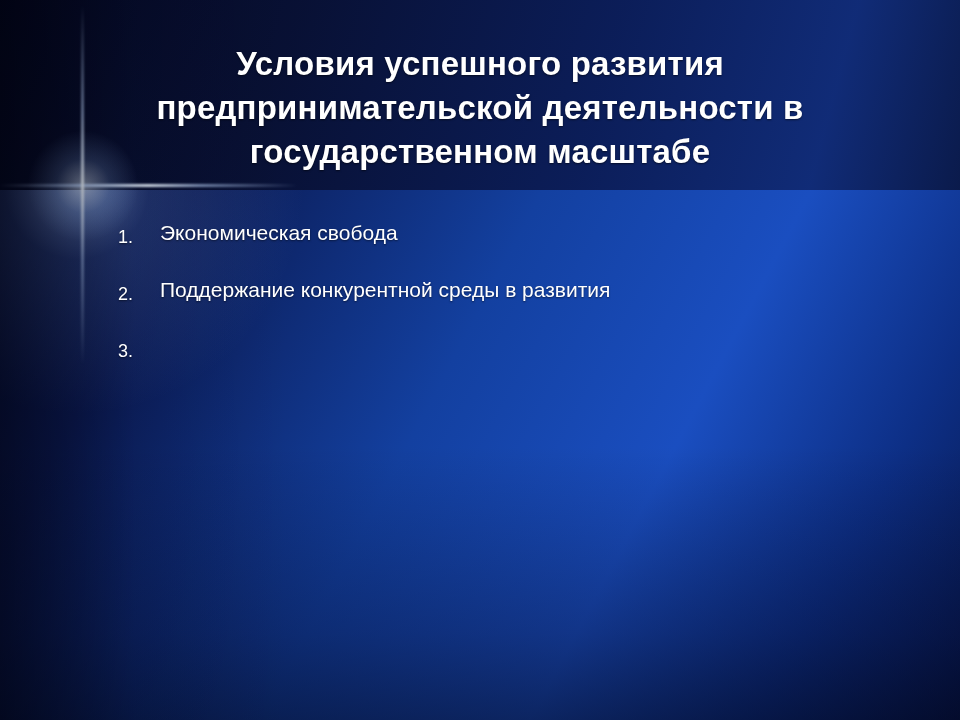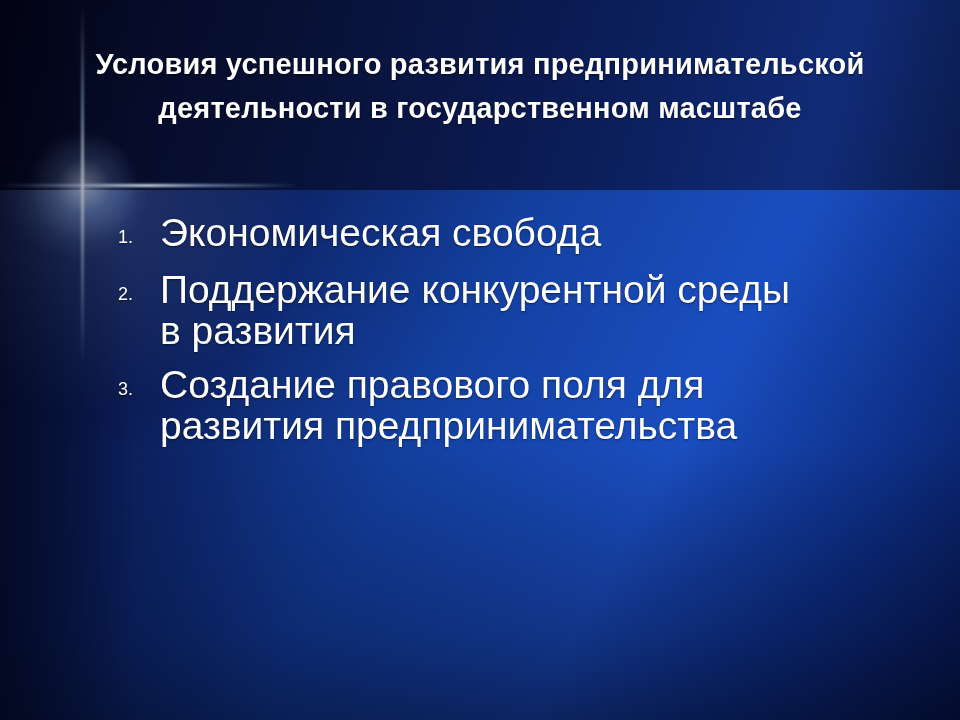--- a/index.html
+++ b/index.html
@@ -77,21 +77,21 @@
   }
 
   #title {
     position: absolute;
     left: 60px;
     top: 42px;
     width: 840px;
     text-align: center;
     color: #ffffff;
     font-weight: bold;
-    font-size: 29px;
+    font-size: 33px;
     line-height: 44px;
     letter-spacing: 0.2px;
     text-shadow: 0 1px 2px rgba(0,0,0,0.55);
   }
 
   #body-list {
     position: absolute;
     left: 118px;
     top: 212px;
     width: 800px;
@@ -108,21 +108,21 @@
     color: #ffffff;
     font-size: 18px;
     line-height: 38px;
     text-align: left;
     padding-top: 6px;
     text-shadow: 0 1px 2px rgba(0,0,0,0.5);
   }
   .bullet-text {
     flex: 1 1 auto;
     color: #ffffff;
-    font-size: 39px;
+    font-size: 21px;
     line-height: 41px;
     max-width: 660px;
     text-shadow: 0 1px 2px rgba(0,0,0,0.5);
   }
 </style>
 </head>
 <body>
 
 <div id="slide">
 
@@ -145,17 +145,16 @@
       <div class="bullet-text">Экономическая свобода</div>
     </div>
 
     <div class="bullet-row">
       <div class="bullet-num">2.</div>
       <div class="bullet-text">Поддержание конкурентной среды в развития</div>
     </div>
 
     <div class="bullet-row">
       <div class="bullet-num">3.</div>
-      <div class="bullet-text">Создание правового поля для развития предпринимательства</div>
     </div>
 
   </div>
 </div>
 
 </body></html>

